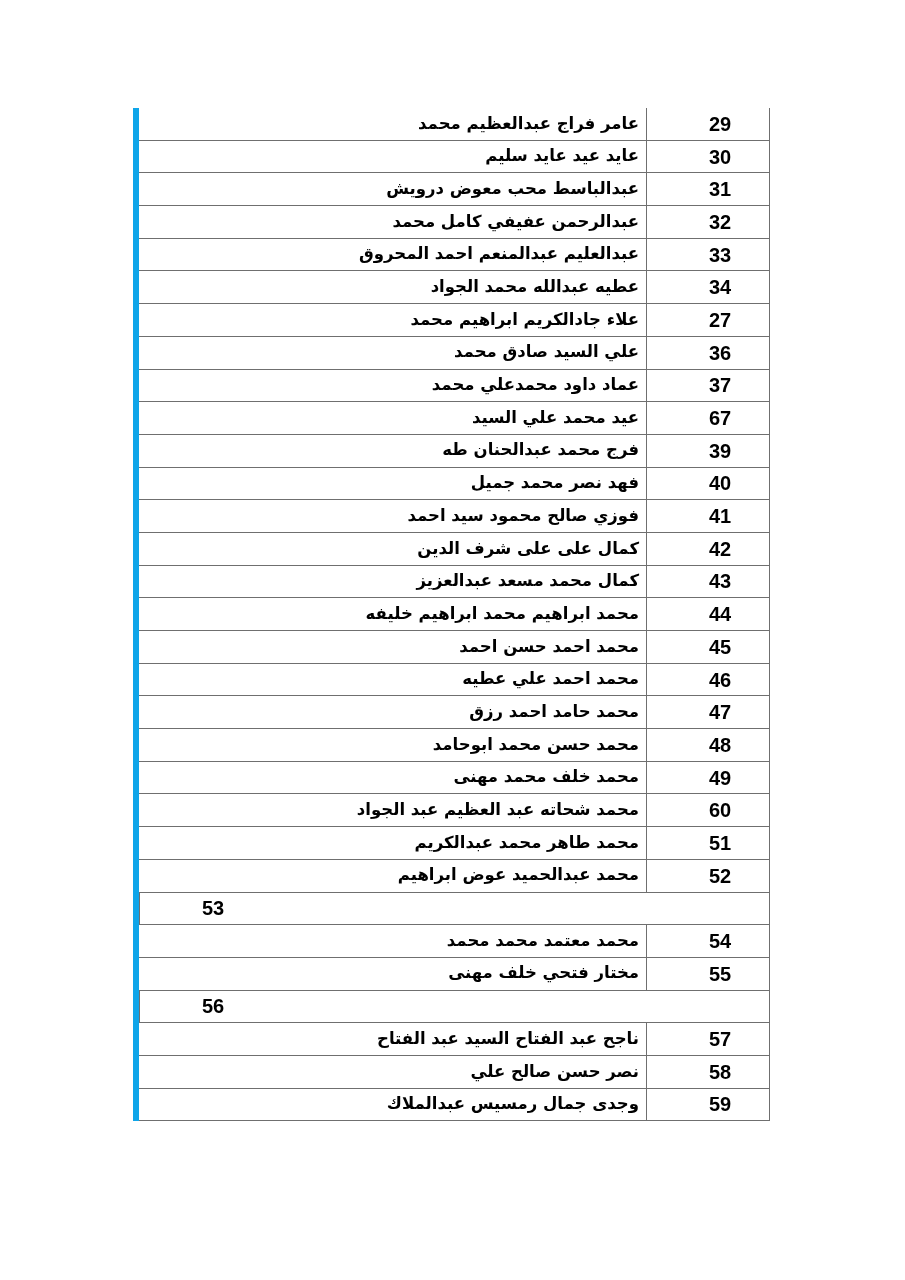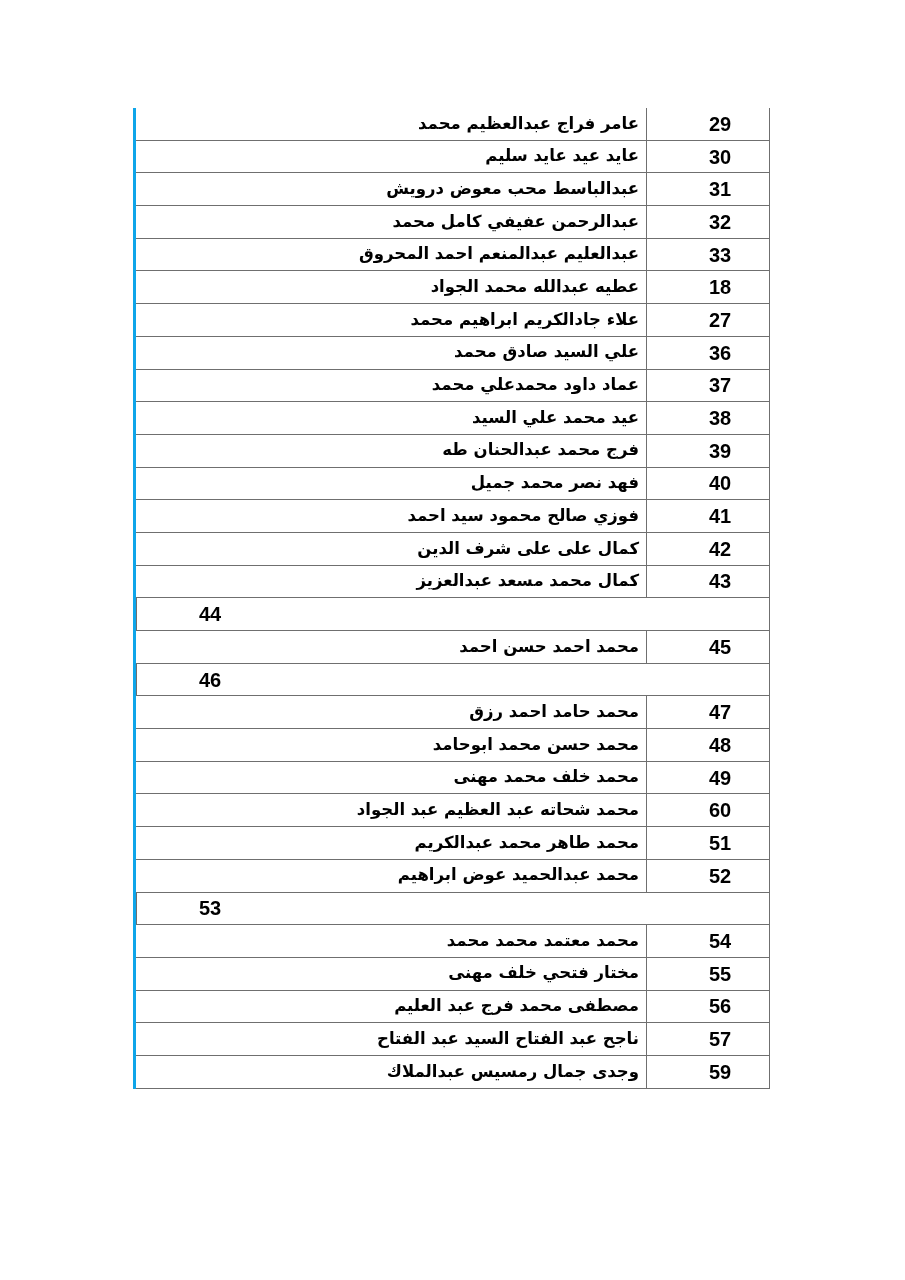--- a/index.html
+++ b/index.html
@@ -18,21 +18,21 @@
     position: absolute;
     inset: 0;
     background: #ffffff;
   }
   .roster-table {
     position: absolute;
     left: 133px;
     top: 108px;
     width: 637px;
     box-sizing: border-box;
-    border-left: 3px solid #0ea5e9;
+    border-left: 6px solid #0ea5e9;
     border-right: 1px solid #6f6f6f;
     background: #ffffff;
   }
   .row {
     display: flex;
     flex-direction: row;
     height: 32.7px;
     box-sizing: border-box;
     border-bottom: 1px solid #6f6f6f;
     align-items: stretch;
@@ -93,41 +93,41 @@
     <div class="cell num-cell">32</div>
   </div>
 
   <div class="row">
     <div class="cell name-cell">عبدالعليم عبدالمنعم احمد المحروق</div>
     <div class="cell num-cell">33</div>
   </div>
 
   <div class="row">
     <div class="cell name-cell">عطيه عبدالله محمد الجواد</div>
-    <div class="cell num-cell">18</div>
+    <div class="cell num-cell">34</div>
   </div>
 
   <div class="row">
     <div class="cell name-cell">علاء جادالكريم ابراهيم محمد</div>
     <div class="cell num-cell">27</div>
   </div>
 
   <div class="row">
     <div class="cell name-cell">علي السيد صادق محمد</div>
     <div class="cell num-cell">36</div>
   </div>
 
   <div class="row">
     <div class="cell name-cell">عماد داود محمدعلي محمد</div>
     <div class="cell num-cell">37</div>
   </div>
 
   <div class="row">
     <div class="cell name-cell">عيد محمد علي السيد</div>
-    <div class="cell num-cell">38</div>
+    <div class="cell num-cell">67</div>
   </div>
 
   <div class="row">
     <div class="cell name-cell">فرج محمد عبدالحنان طه</div>
     <div class="cell num-cell">39</div>
   </div>
 
   <div class="row">
     <div class="cell name-cell">فهد نصر محمد جميل</div>
     <div class="cell num-cell">40</div>
@@ -142,29 +142,31 @@
     <div class="cell name-cell">كمال على على شرف الدين</div>
     <div class="cell num-cell">42</div>
   </div>
 
   <div class="row">
     <div class="cell name-cell">كمال محمد مسعد عبدالعزيز</div>
     <div class="cell num-cell">43</div>
   </div>
 
   <div class="row">
+    <div class="cell name-cell">محمد ابراهيم محمد ابراهيم خليفه</div>
     <div class="cell num-cell">44</div>
   </div>
 
   <div class="row">
     <div class="cell name-cell">محمد احمد حسن احمد</div>
     <div class="cell num-cell">45</div>
   </div>
 
   <div class="row">
+    <div class="cell name-cell">محمد احمد علي عطيه</div>
     <div class="cell num-cell">46</div>
   </div>
 
   <div class="row">
     <div class="cell name-cell">محمد حامد احمد رزق</div>
     <div class="cell num-cell">47</div>
   </div>
 
   <div class="row">
     <div class="cell name-cell">محمد حسن محمد ابوحامد</div>
@@ -199,28 +201,31 @@
     <div class="cell name-cell">محمد معتمد محمد محمد</div>
     <div class="cell num-cell">54</div>
   </div>
 
   <div class="row">
     <div class="cell name-cell">مختار فتحي خلف مهنى</div>
     <div class="cell num-cell">55</div>
   </div>
 
   <div class="row">
-    <div class="cell name-cell">مصطفى محمد فرج عبد العليم</div>
     <div class="cell num-cell">56</div>
   </div>
 
   <div class="row">
     <div class="cell name-cell">ناجح عبد الفتاح السيد عبد الفتاح</div>
     <div class="cell num-cell">57</div>
   </div>
 
+  <div class="row">
+    <div class="cell name-cell">نصر حسن صالح علي</div>
+    <div class="cell num-cell">58</div>
+  </div>
 
   <div class="row">
     <div class="cell name-cell">وجدى جمال رمسيس عبدالملاك</div>
     <div class="cell num-cell">59</div>
   </div>
 </div>
 </div>
 
 </body></html>

